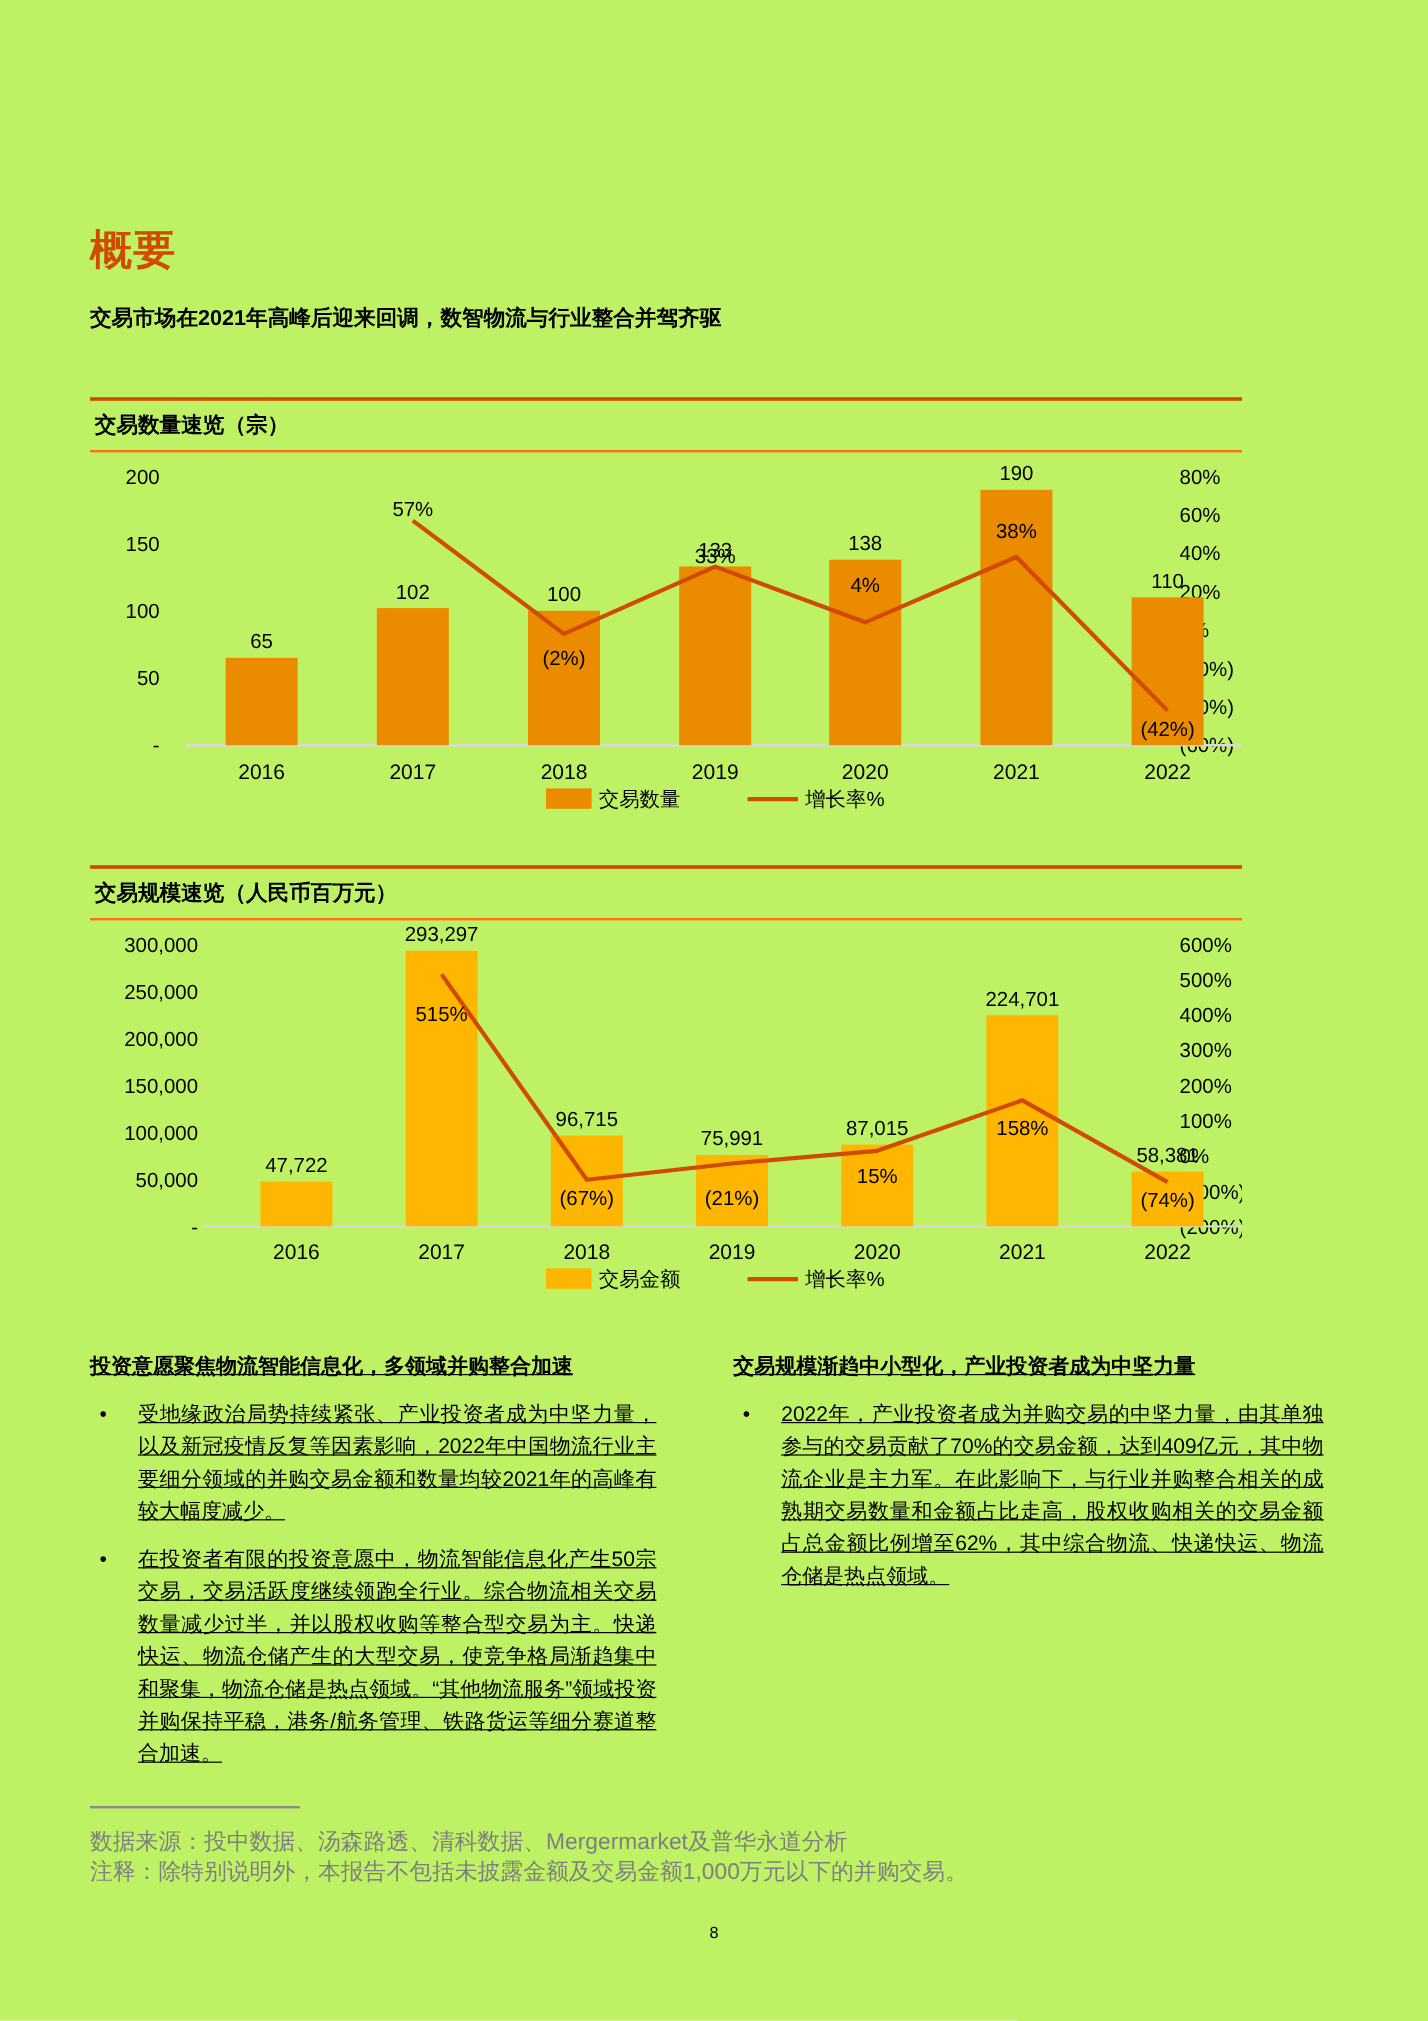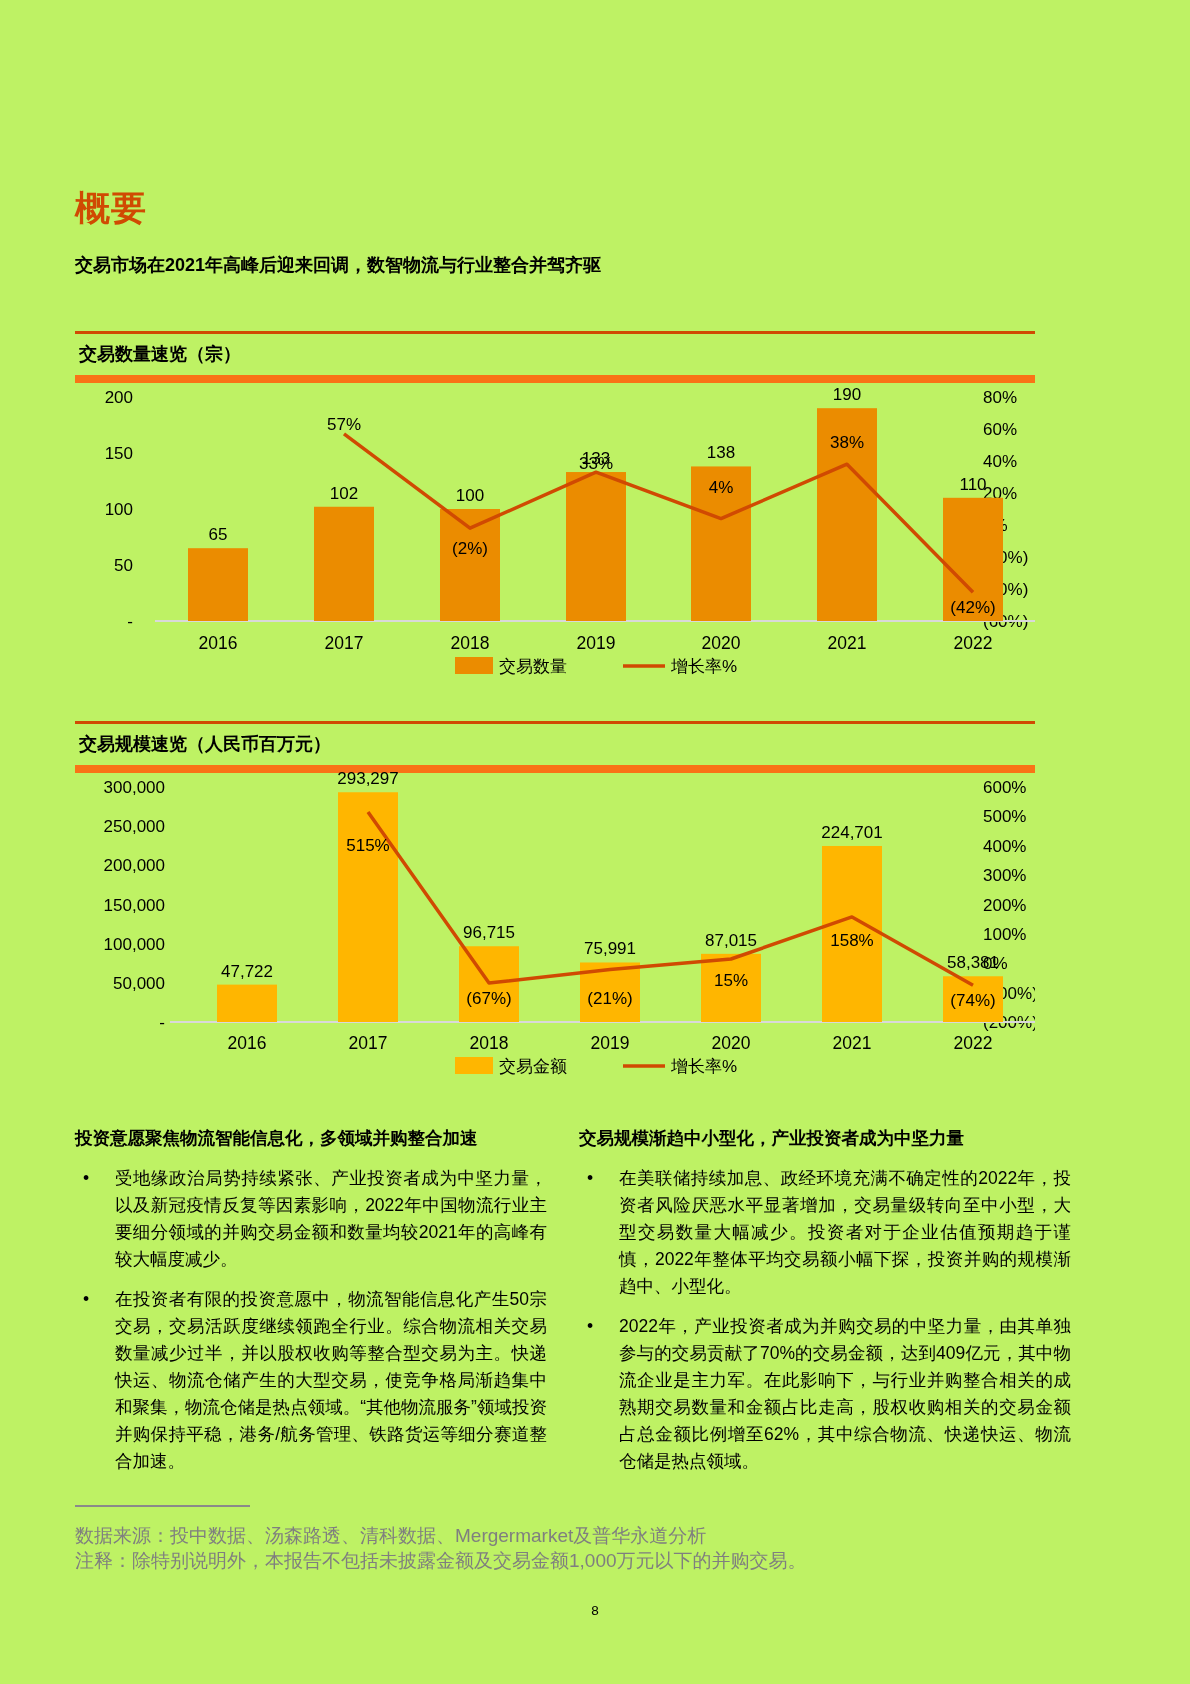--- a/index.html
+++ b/index.html
@@ -15,35 +15,35 @@
     position:absolute; left:75px; top:185px;
     font-size:35px; font-weight:700; color:#D04A02; letter-spacing:1px;
   }
   .subtitle {
     position:absolute; left:75px; top:253px;
     font-size:18px; font-weight:700; color:#000;
   }
 
   .chart-header {
     position:absolute; left:75px; width:960px;
-    border-top:3px solid #D04A02; border-bottom:8px solid #f97316;
+    border-top:3px solid #D04A02; border-bottom:2px solid #f97316;
     padding:8px 4px 9px 4px;
     font-size:18px; font-weight:700; color:#000;
   }
   #chart-header-0 { top:331px; }
   #chart-header-1 { top:721px; }
 
   .chart-svg { position:absolute; left:75px; display:block; }
   #chart-svg-0 { top:380px; }
   #chart-svg-1 { top:750px; }
   svg text { font-family:"Liberation Sans","DejaVu Sans",sans-serif; fill:#000; }
 
   .columns {
     position:absolute; left:75px; top:1126px; width:1032px;
-    display:flex; gap:32px;
+    display:flex; gap:64px;text-decoration:underline;
   }
   .col-left  { width:472px; }
   .col-right { width:492px; }
   .col-heading { font-size:17.5px; font-weight:700; margin-bottom:15px; }
   .bullets { list-style:none; }
   .bullets li {
     position:relative; padding-left:40px; margin-bottom:13px;
     font-size:17.5px; line-height:27px; text-align:justify;
   }
   .bullets li::before {
@@ -175,21 +175,20 @@
     <div class="col-left">
       <div class="col-heading">投资意愿聚焦物流智能信息化，多领域并购整合加速</div>
       <ul class="bullets">
           <li>受地缘政治局势持续紧张、产业投资者成为中坚力量，以及新冠疫情反复等因素影响，2022年中国物流行业主要细分领域的并购交易金额和数量均较2021年的高峰有较大幅度减少。</li>
           <li>在投资者有限的投资意愿中，物流智能信息化产生50宗交易，交易活跃度继续领跑全行业。综合物流相关交易数量减少过半，并以股权收购等整合型交易为主。快递快运、物流仓储产生的大型交易，使竞争格局渐趋集中和聚集，物流仓储是热点领域。“其他物流服务”领域投资并购保持平稳，港务/航务管理、铁路货运等细分赛道整合加速。</li>
         </ul>
     </div>
     <div class="col-right">
       <div class="col-heading">交易规模渐趋中小型化，产业投资者成为中坚力量</div>
       <ul class="bullets">
-          <li>在美联储持续加息、政经环境充满不确定性的2022年，投资者风险厌恶水平显著增加，交易量级转向至中小型，大型交易数量大幅减少。投资者对于企业估值预期趋于谨慎，2022年整体平均交易额小幅下探，投资并购的规模渐趋中、小型化。</li>
           <li>2022年，产业投资者成为并购交易的中坚力量，由其单独参与的交易贡献了70%的交易金额，达到409亿元，其中物流企业是主力军。在此影响下，与行业并购整合相关的成熟期交易数量和金额占比走高，股权收购相关的交易金额占总金额比例增至62%，其中综合物流、快递快运、物流仓储是热点领域。</li>
         </ul>
     </div>
   </div>
 
   <div class="footer">
     <div class="footer-line"></div>
     <div class="footer-text">数据来源：投中数据、汤森路透、清科数据、Mergermarket及普华永道分析</div>
     <div class="footer-text">注释：除特别说明外，本报告不包括未披露金额及交易金额1,000万元以下的并购交易。</div>
   </div>

